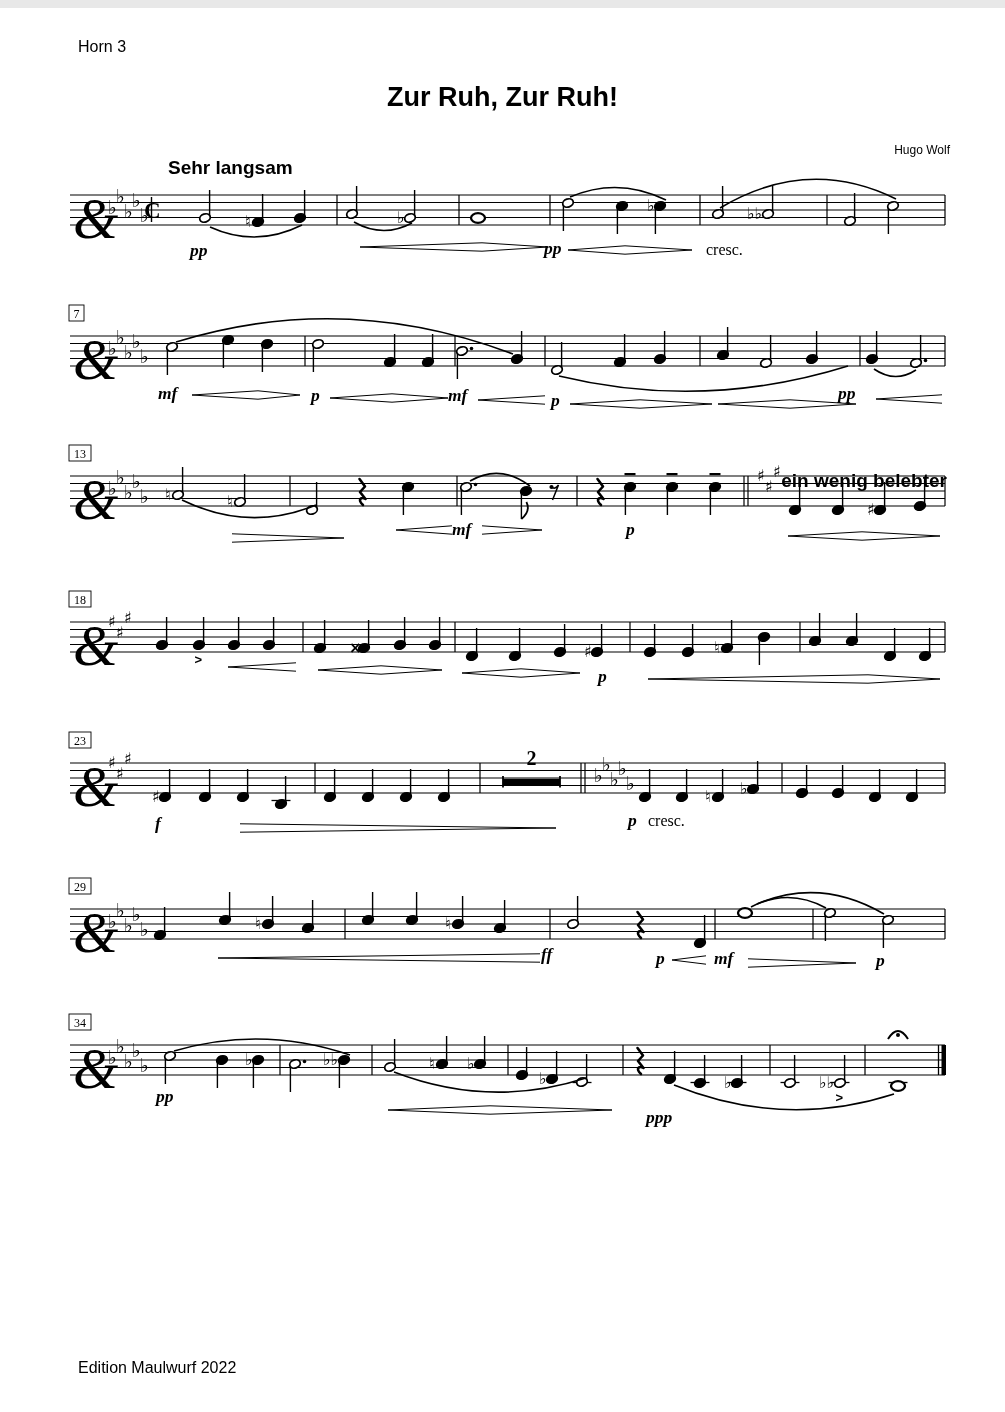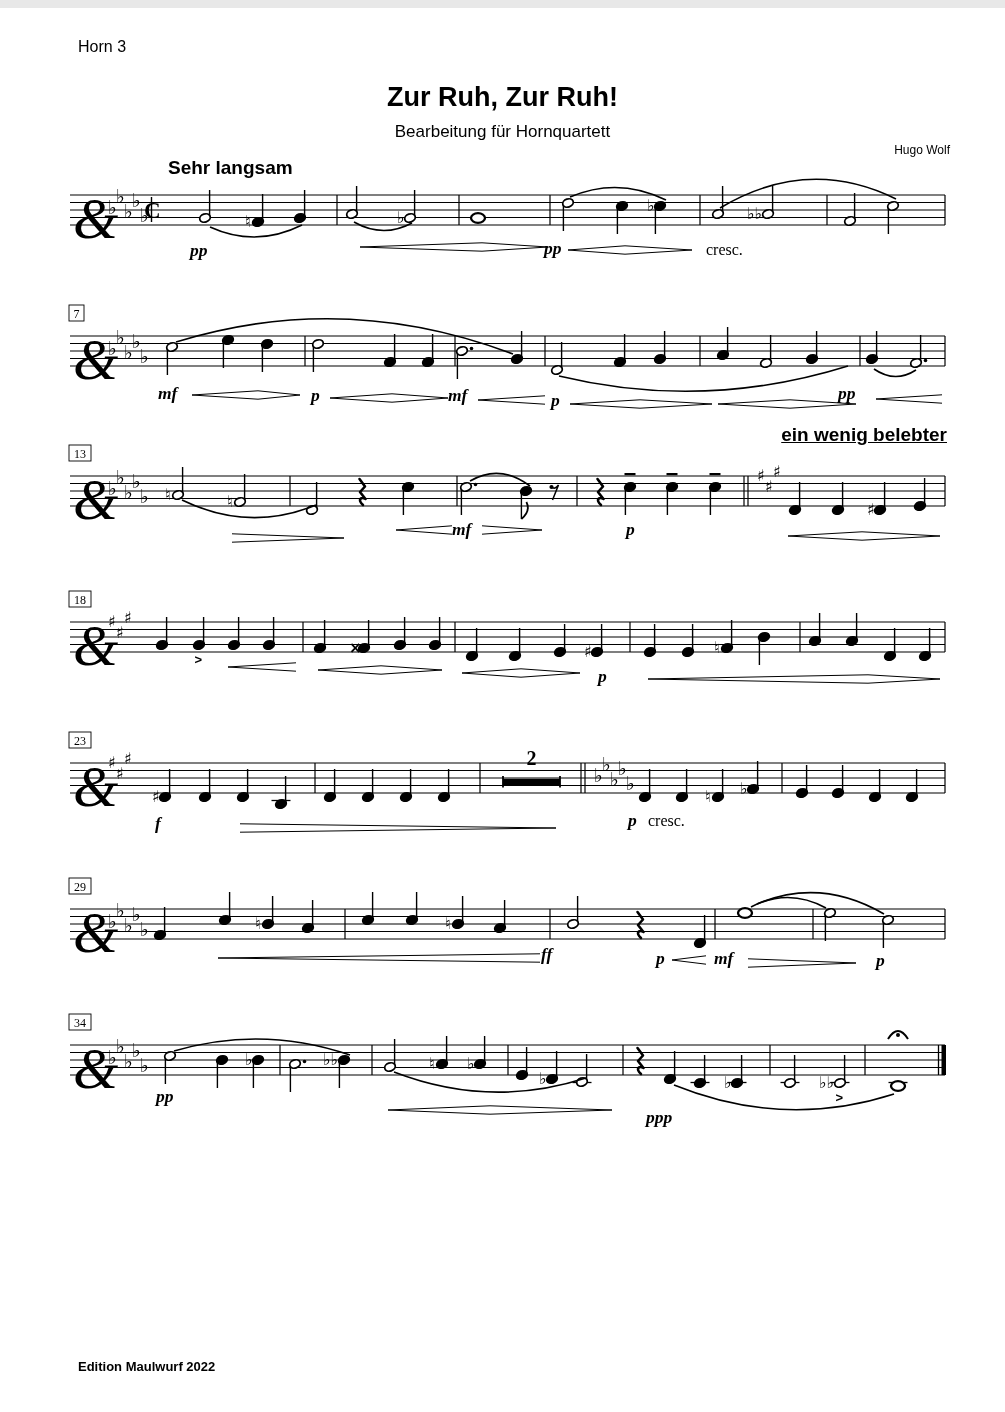--- a/index.html
+++ b/index.html
@@ -5,43 +5,42 @@
   html,body{margin:0;padding:0;background:#e8e8e8;}
   .page{position:relative;width:1005px;height:1412px;background:#ffffff;margin:8px auto;overflow:hidden;
         font-family:"Liberation Sans",sans-serif;color:#000;}
   .abs{position:absolute;white-space:nowrap;}
   .part{left:78px;top:30px;font-size:16px;}
   .title{left:0;top:74px;width:100%;text-align:center;font-size:27px;font-weight:bold;}
   .subtitle{left:0;top:114px;width:100%;text-align:center;font-size:17px;}
   .composer{right:55px;top:135px;font-size:12px;}
   .tempo{font-size:19px;font-weight:bold;}
   .tempo-start{left:168px;top:149px;}
-  .tempo-change{right:58px;top:416px;text-decoration:underline;}
-  .footer{left:78px;top:1351px;font-size:13px;font-weight:bold;}
+  .tempo-change{right:58px;top:462px;}
+  .footer{left:78px;top:1351px;font-size:16px;}
   #score{position:absolute;left:0;top:0;}
   
   .clef{font-family:"Liberation Serif",serif;font-style:italic;font-size:58px;}
   .ks{font-family:"DejaVu Sans",sans-serif;font-size:19px;}
   .ksS{font-family:"DejaVu Sans",sans-serif;font-size:16px;font-weight:bold;}
   .acc{font-family:"DejaVu Sans",sans-serif;font-size:16px;}
   .accx{font-family:"DejaVu Sans",sans-serif;font-size:15px;font-weight:bold;}
   .dyn{font-family:"Liberation Serif",serif;font-style:italic;font-weight:bold;font-size:17.5px;}
   .plain{font-family:"Liberation Serif",serif;font-size:16px;}
   .mnum{font-family:"Liberation Serif",serif;font-size:12px;}
   .mr2{font-family:"Liberation Serif",serif;font-size:20px;font-weight:bold;}
   .ts{font-family:"Liberation Serif",serif;font-size:23px;font-weight:bold;}
   .accent{font-family:"Liberation Sans",sans-serif;font-size:13px;font-weight:bold;}
 </style>
 </head>
 <body>
 
 <div class="page">
   <div class="abs part">Horn 3</div>
   <div class="abs title">Zur Ruh, Zur Ruh!</div>
-  <div class="abs subtitle">Bearbeitung für Hornquartett</div>
   <div class="abs composer">Hugo Wolf</div>
   <div class="abs tempo tempo-start">Sehr langsam</div>
   <div class="abs tempo tempo-change">ein wenig belebter</div>
   <div class="abs footer">Edition Maulwurf 2022</div>
   <svg id="score" width="1005" height="1412" viewBox="0 0 1005 1412">
       <g>
         <line x1="70" y1="187" x2="945" y2="187" stroke="#000" stroke-width="1.1"></line>
         <line x1="70" y1="194.5" x2="945" y2="194.5" stroke="#000" stroke-width="1.1"></line>
         <line x1="70" y1="202" x2="945" y2="202" stroke="#000" stroke-width="1.1"></line>
         <line x1="70" y1="209.5" x2="945" y2="209.5" stroke="#000" stroke-width="1.1"></line>

